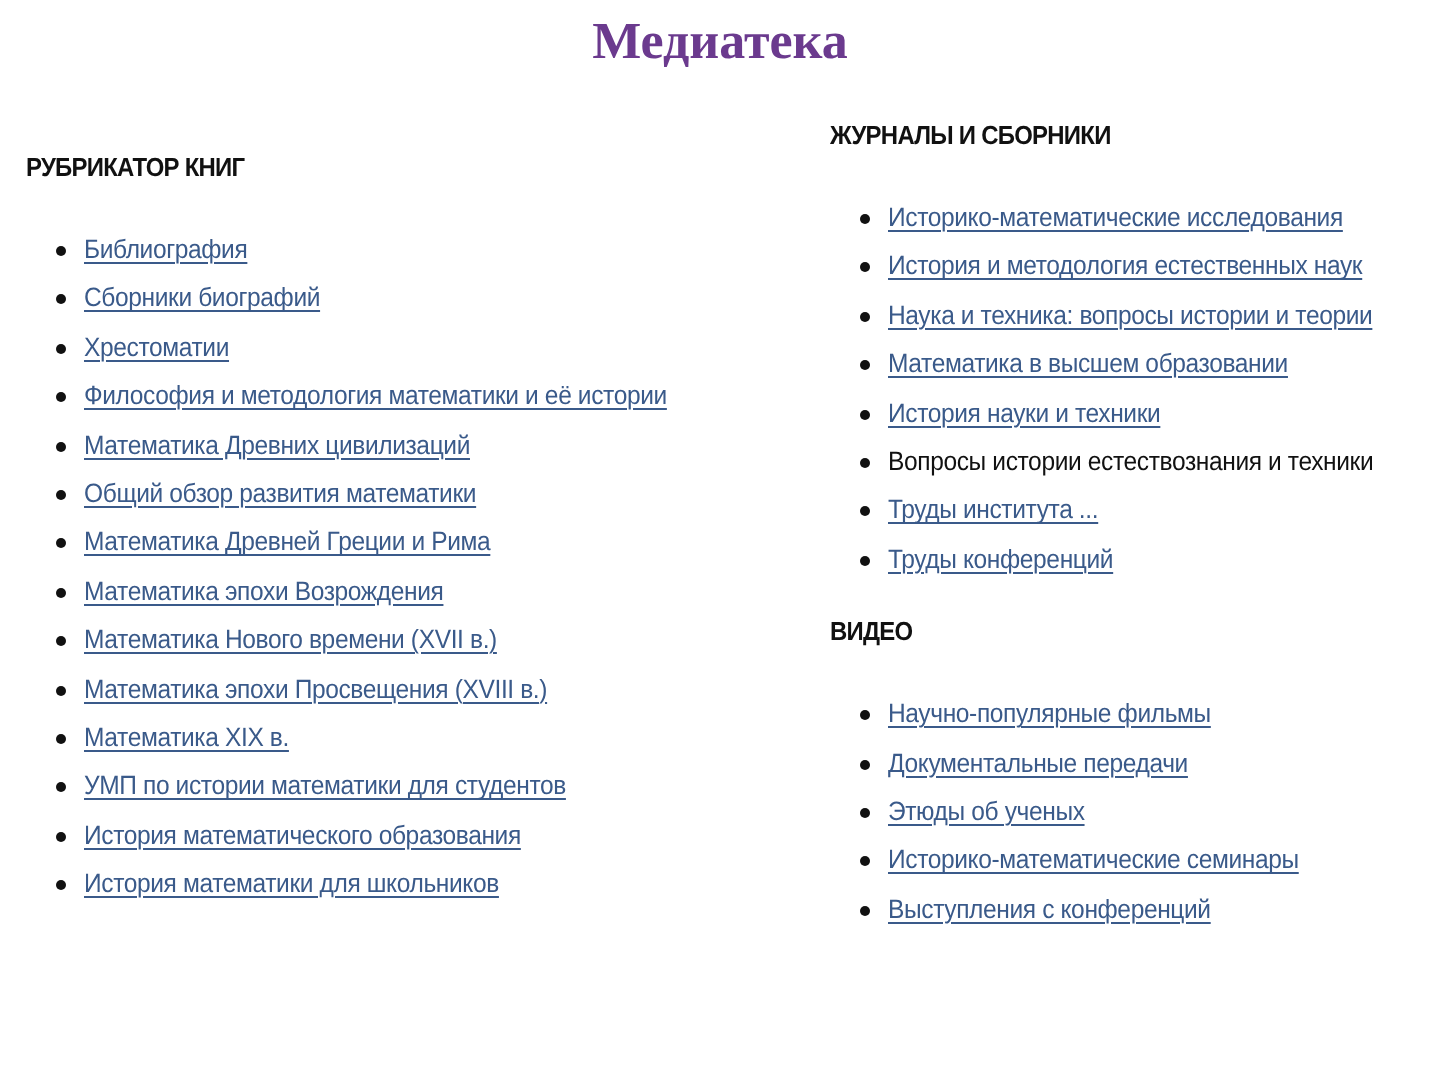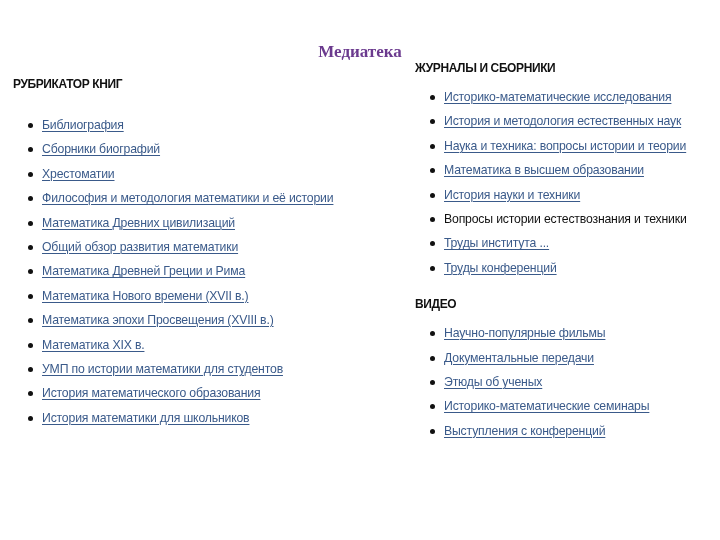--- a/index.html
+++ b/index.html
@@ -1,24 +1,24 @@
 <!DOCTYPE html>
 <html><head>
 <meta charset="utf-8">
 <style>
   html, body { margin:0; padding:0; background:#ffffff; }
   body { width:720px; height:540px; position:relative; overflow:hidden; font-family:"Liberation Sans", sans-serif; }
-  .title { position:absolute; left:0; width:720px; top:6px; text-align:center; font-family:"Liberation Serif", serif; font-weight:bold; font-size:17px; color:#6b3a8e;margin-top:36px; }
+  .title { position:absolute; left:0; width:720px; top:6px; text-align:center; font-family:"Liberation Serif", serif; font-weight:bold; font-size:26px; color:#6b3a8e; }
   .col { position:absolute; }
   .col-left { left:13px; top:76px; }
   .col-right { left:415px; top:60px; }
   .heading { font-weight:bold; font-size:13px; color:#111; letter-spacing:-0.4px; transform:scaleX(0.92); transform-origin:left; white-space:nowrap; }
   ul { list-style:none; margin:0; padding:0; }
   .list-left { margin-top:26px; }
-  .list-right { margin-top:14px; }
+  .list-right { margin-top:26px; }
   li { height:24.4px; display:flex; align-items:flex-start; white-space:nowrap; }
   .bullet { width:5px; height:5px; border-radius:50%; background:#111; margin-left:15px; margin-right:9px; margin-top:6px; flex:none; }
   .link { font-size:13.2px; color:#3a5a8a; text-decoration:underline; text-decoration-thickness:1px; text-underline-offset:2px; letter-spacing:-0.2px; transform:scaleX(0.93); transform-origin:left; display:inline-block; cursor:pointer; }
   .plain { font-size:13.2px; color:#111; letter-spacing:-0.2px; transform:scaleX(0.93); transform-origin:left; display:inline-block; }
   .video-heading { margin-top:12px; }
 </style>
 </head>
 <body>
 
 <div class="title">Медиатека</div>
@@ -46,20 +46,24 @@
         <span class="bullet"></span>
         <a class="link">Математика Древних цивилизаций</a>
       </li>
     <li>
         <span class="bullet"></span>
         <a class="link">Общий обзор развития математики</a>
       </li>
     <li>
         <span class="bullet"></span>
         <a class="link">Математика Древней Греции и Рима</a>
+      </li>
+    <li>
+        <span class="bullet"></span>
+        <a class="link">Математика эпохи Возрождения</a>
       </li>
     <li>
         <span class="bullet"></span>
         <a class="link">Математика Нового времени (XVII в.)</a>
       </li>
     <li>
         <span class="bullet"></span>
         <a class="link">Математика эпохи Просвещения (XVIII в.)</a>
       </li>
     <li>

